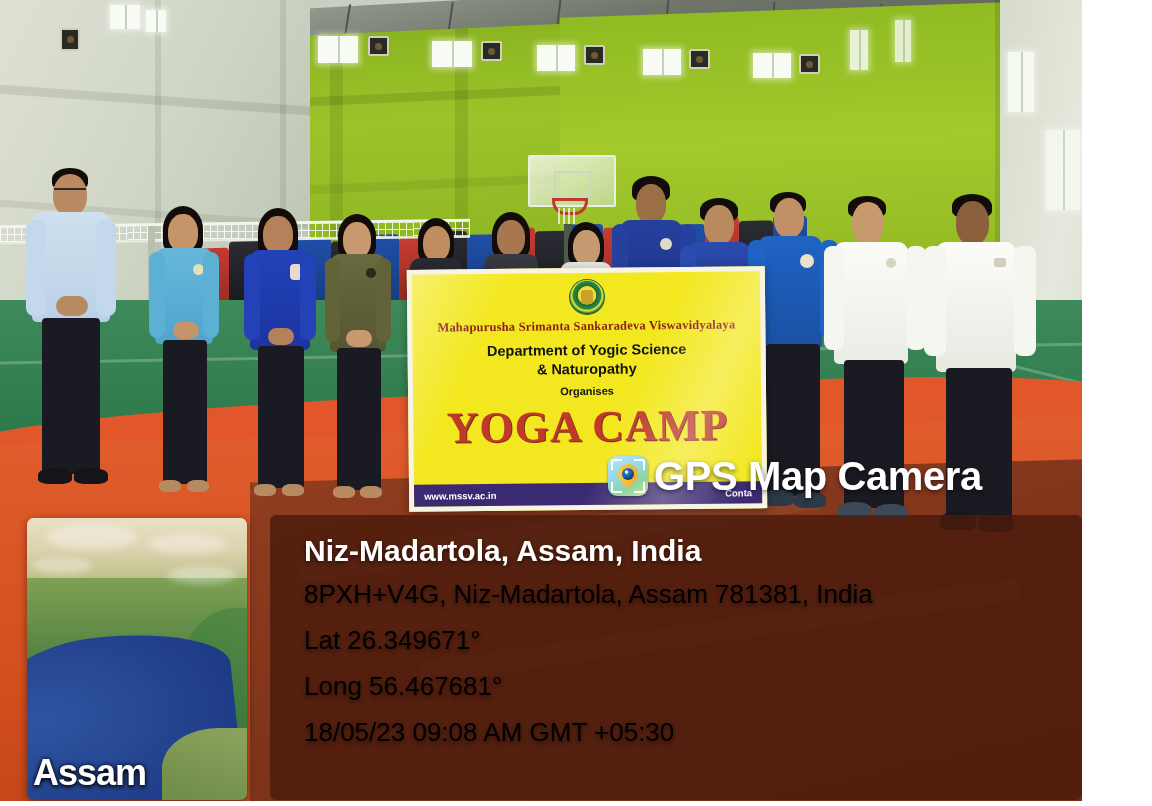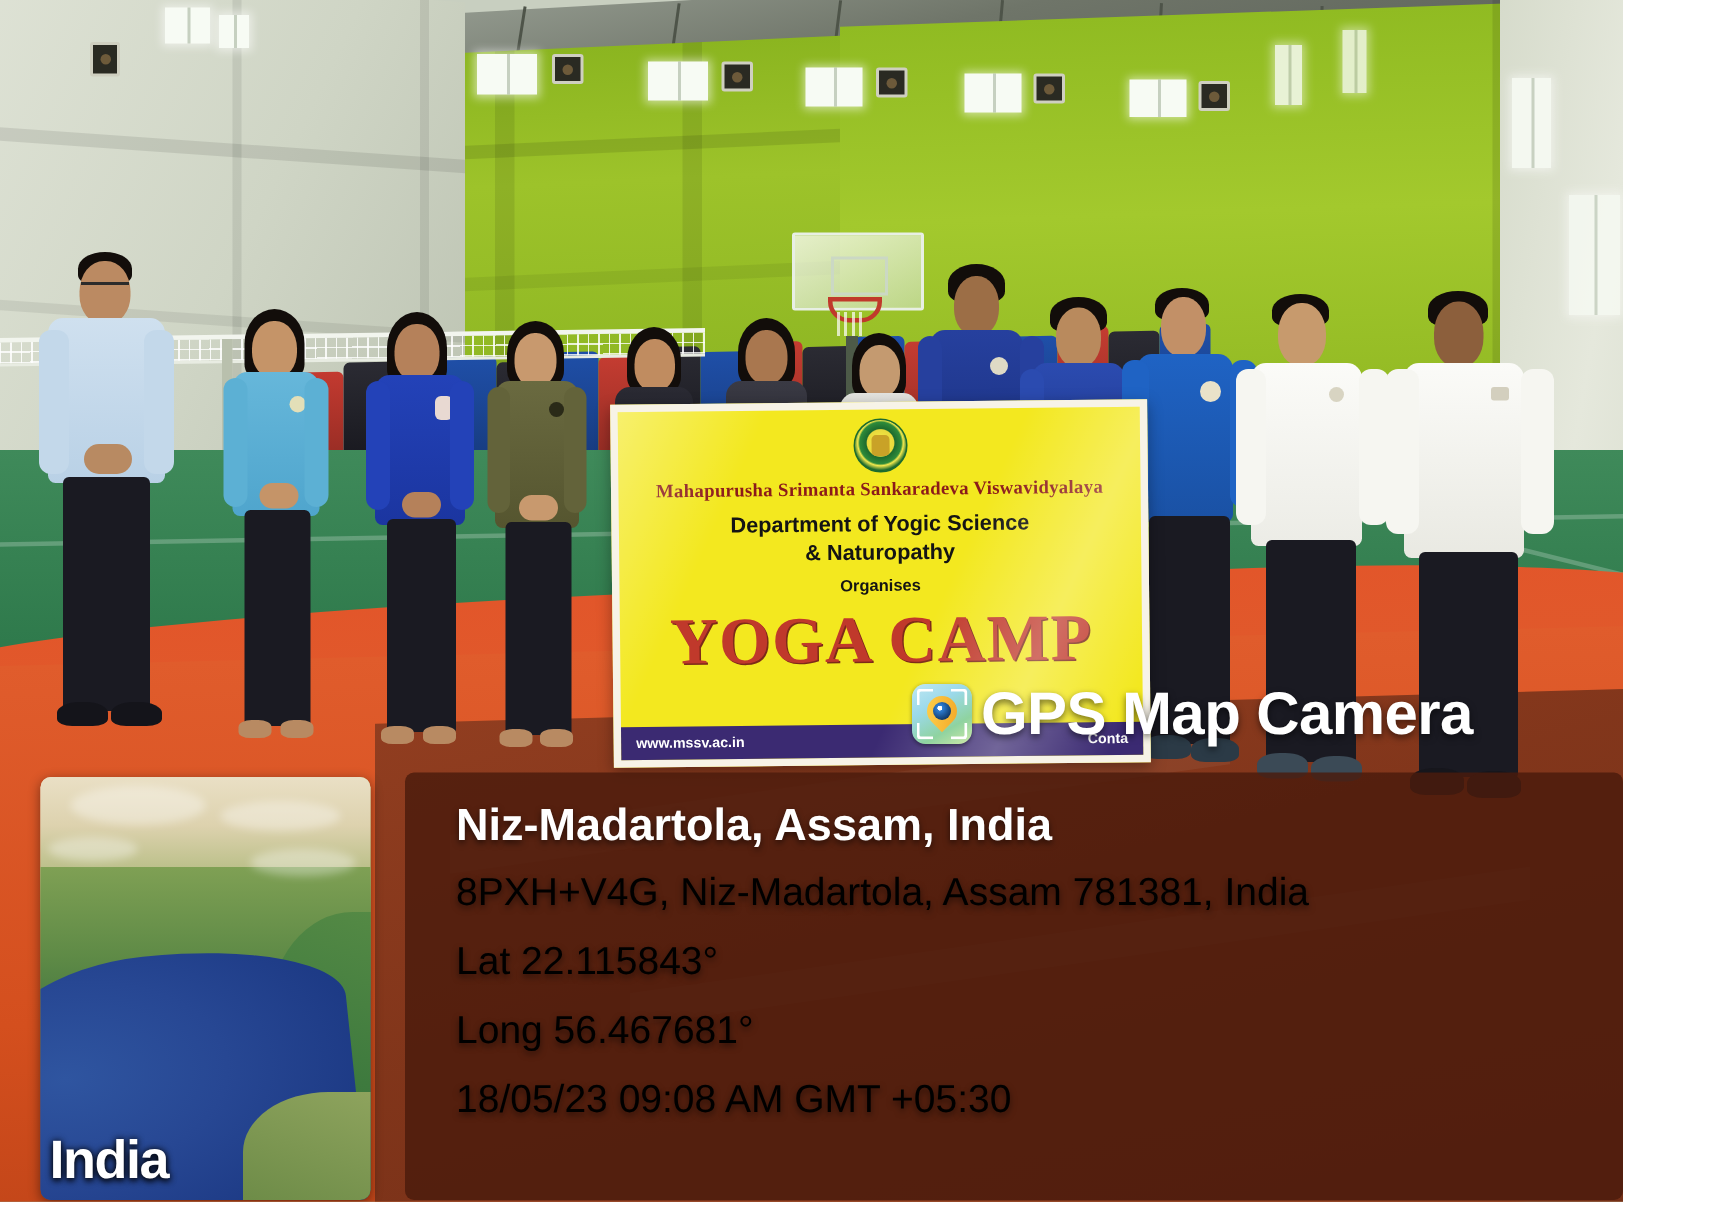--- a/index.html
+++ b/index.html
@@ -413,32 +413,32 @@
           <div class="corner c2"></div>
         <div class="corner c3"></div>
           <div class="corner c4"></div>
       </div>
       <div class="brand-text">GPS Map Camera</div>
     </div>
 
     <div id="gps-card">
       <div class="addr">Niz-Madartola, Assam, India</div>
       <div class="line">8PXH+V4G, Niz-Madartola, Assam 781381, India</div>
-      <div class="line">Lat 22.115843°</div>
+      <div class="line">Lat 26.349671°</div>
       <div class="line">Long 56.467681°</div>
       <div class="line">18/05/23 09:08 AM GMT +05:30</div>
     </div>
 
     <div id="map-thumb">
       <div class="land-n"></div>
       <div class="land-veg"></div>
       <div class="land-e"></div>
       <div class="ocean"></div>
       <div class="land-se"></div>
       <div class="cloud" style="left:20px;top:6px;width:90px;height:26px;"></div>
       <div class="cloud" style="left:120px;top:16px;width:80px;height:20px;"></div>
       <div class="cloud" style="left:5px;top:40px;width:60px;height:16px;"></div>
       <div class="cloud" style="left:140px;top:48px;width:70px;height:18px;"></div>
-      <div class="gwm">India</div>
+      <div class="gwm">Assam</div>
     </div>
 
   </div>
 </div>
 
 </body></html>

